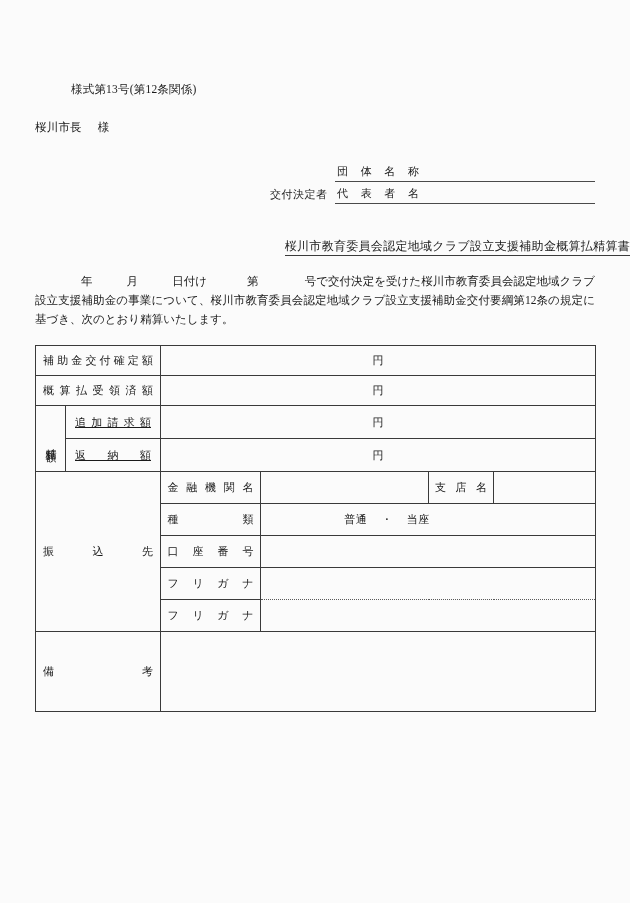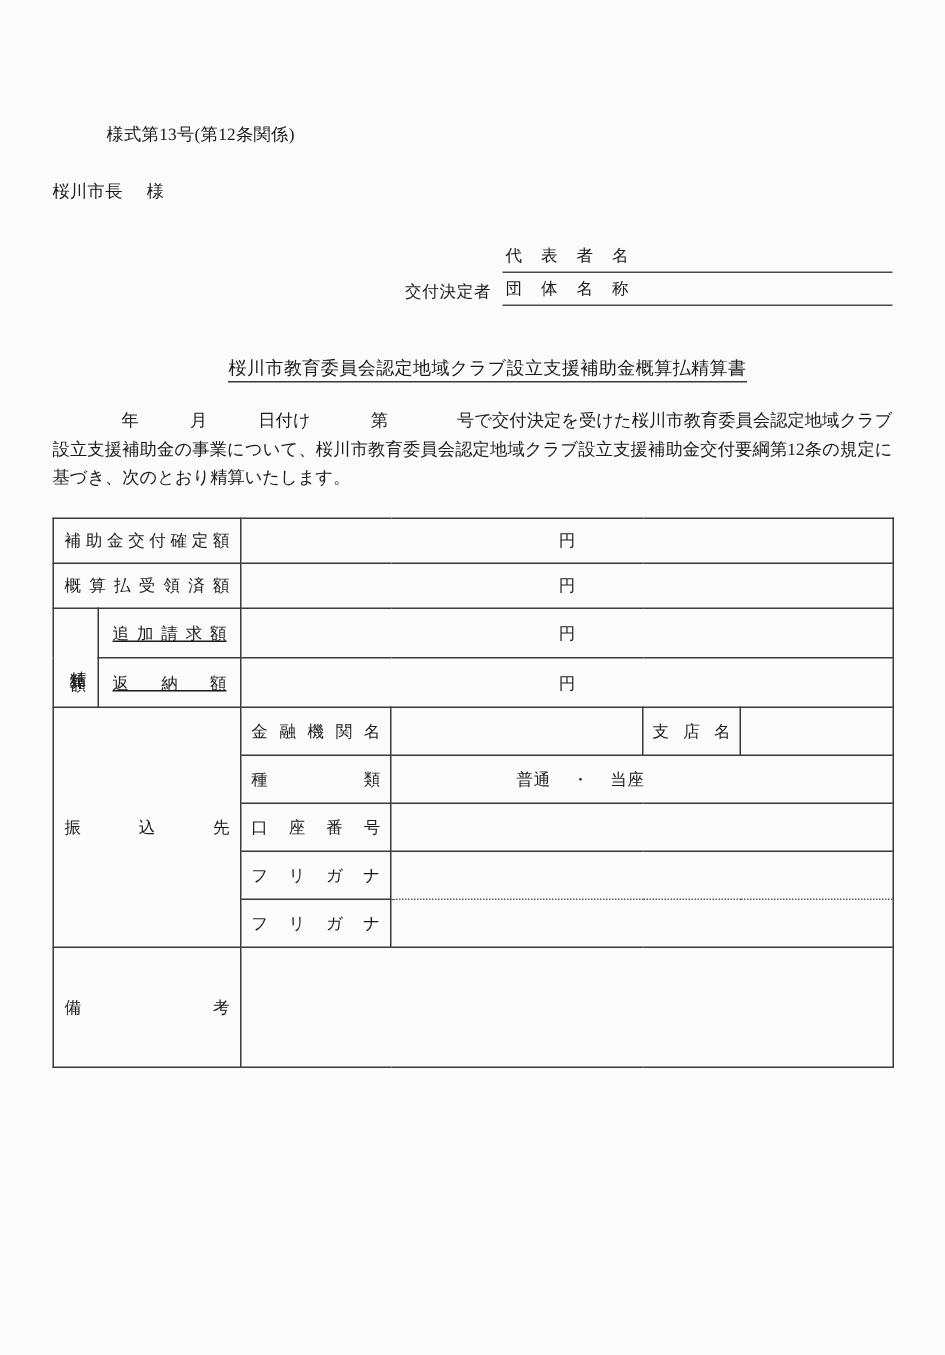--- a/index.html
+++ b/index.html
@@ -86,21 +86,21 @@
     padding-left: 2px;
     box-sizing: border-box;
   }
 
   
   .doc-title {
     position: absolute;
     left: 0;
     right: 0;
     top: 236px;
-    text-align: center;
+    text-align: right;
     margin-left: 20px;
   }
   .doc-title span {
     font-size: 12px;
     letter-spacing: 0.3px;
     border-bottom: 1px solid #3a3a3a;
     padding-bottom: 2px;
     white-space: nowrap;
   }
 
@@ -192,25 +192,25 @@
   <div class="form-no">様式第13号(第12条関係)</div>
 
   <div class="addressee">
     <span>桜川市長</span><span class="sama">様</span>
   </div>
 
   <div class="applicant">
     <div class="applicant-title">交付決定者</div>
     <div class="applicant-rows">
       <div class="app-row">
-        <span class="lbl">代表者名</span>
+        <span class="lbl">団体名称</span>
         <span class="val"></span>
       </div>
       <div class="app-row">
-        <span class="lbl">団体名称</span>
+        <span class="lbl">代表者名</span>
         <span class="val"></span>
       </div>
     </div>
   </div>
 
   <div class="doc-title">
     <span>桜川市教育委員会認定地域クラブ設立支援補助金概算払精算書</span>
   </div>
 
   <div class="body-text">

